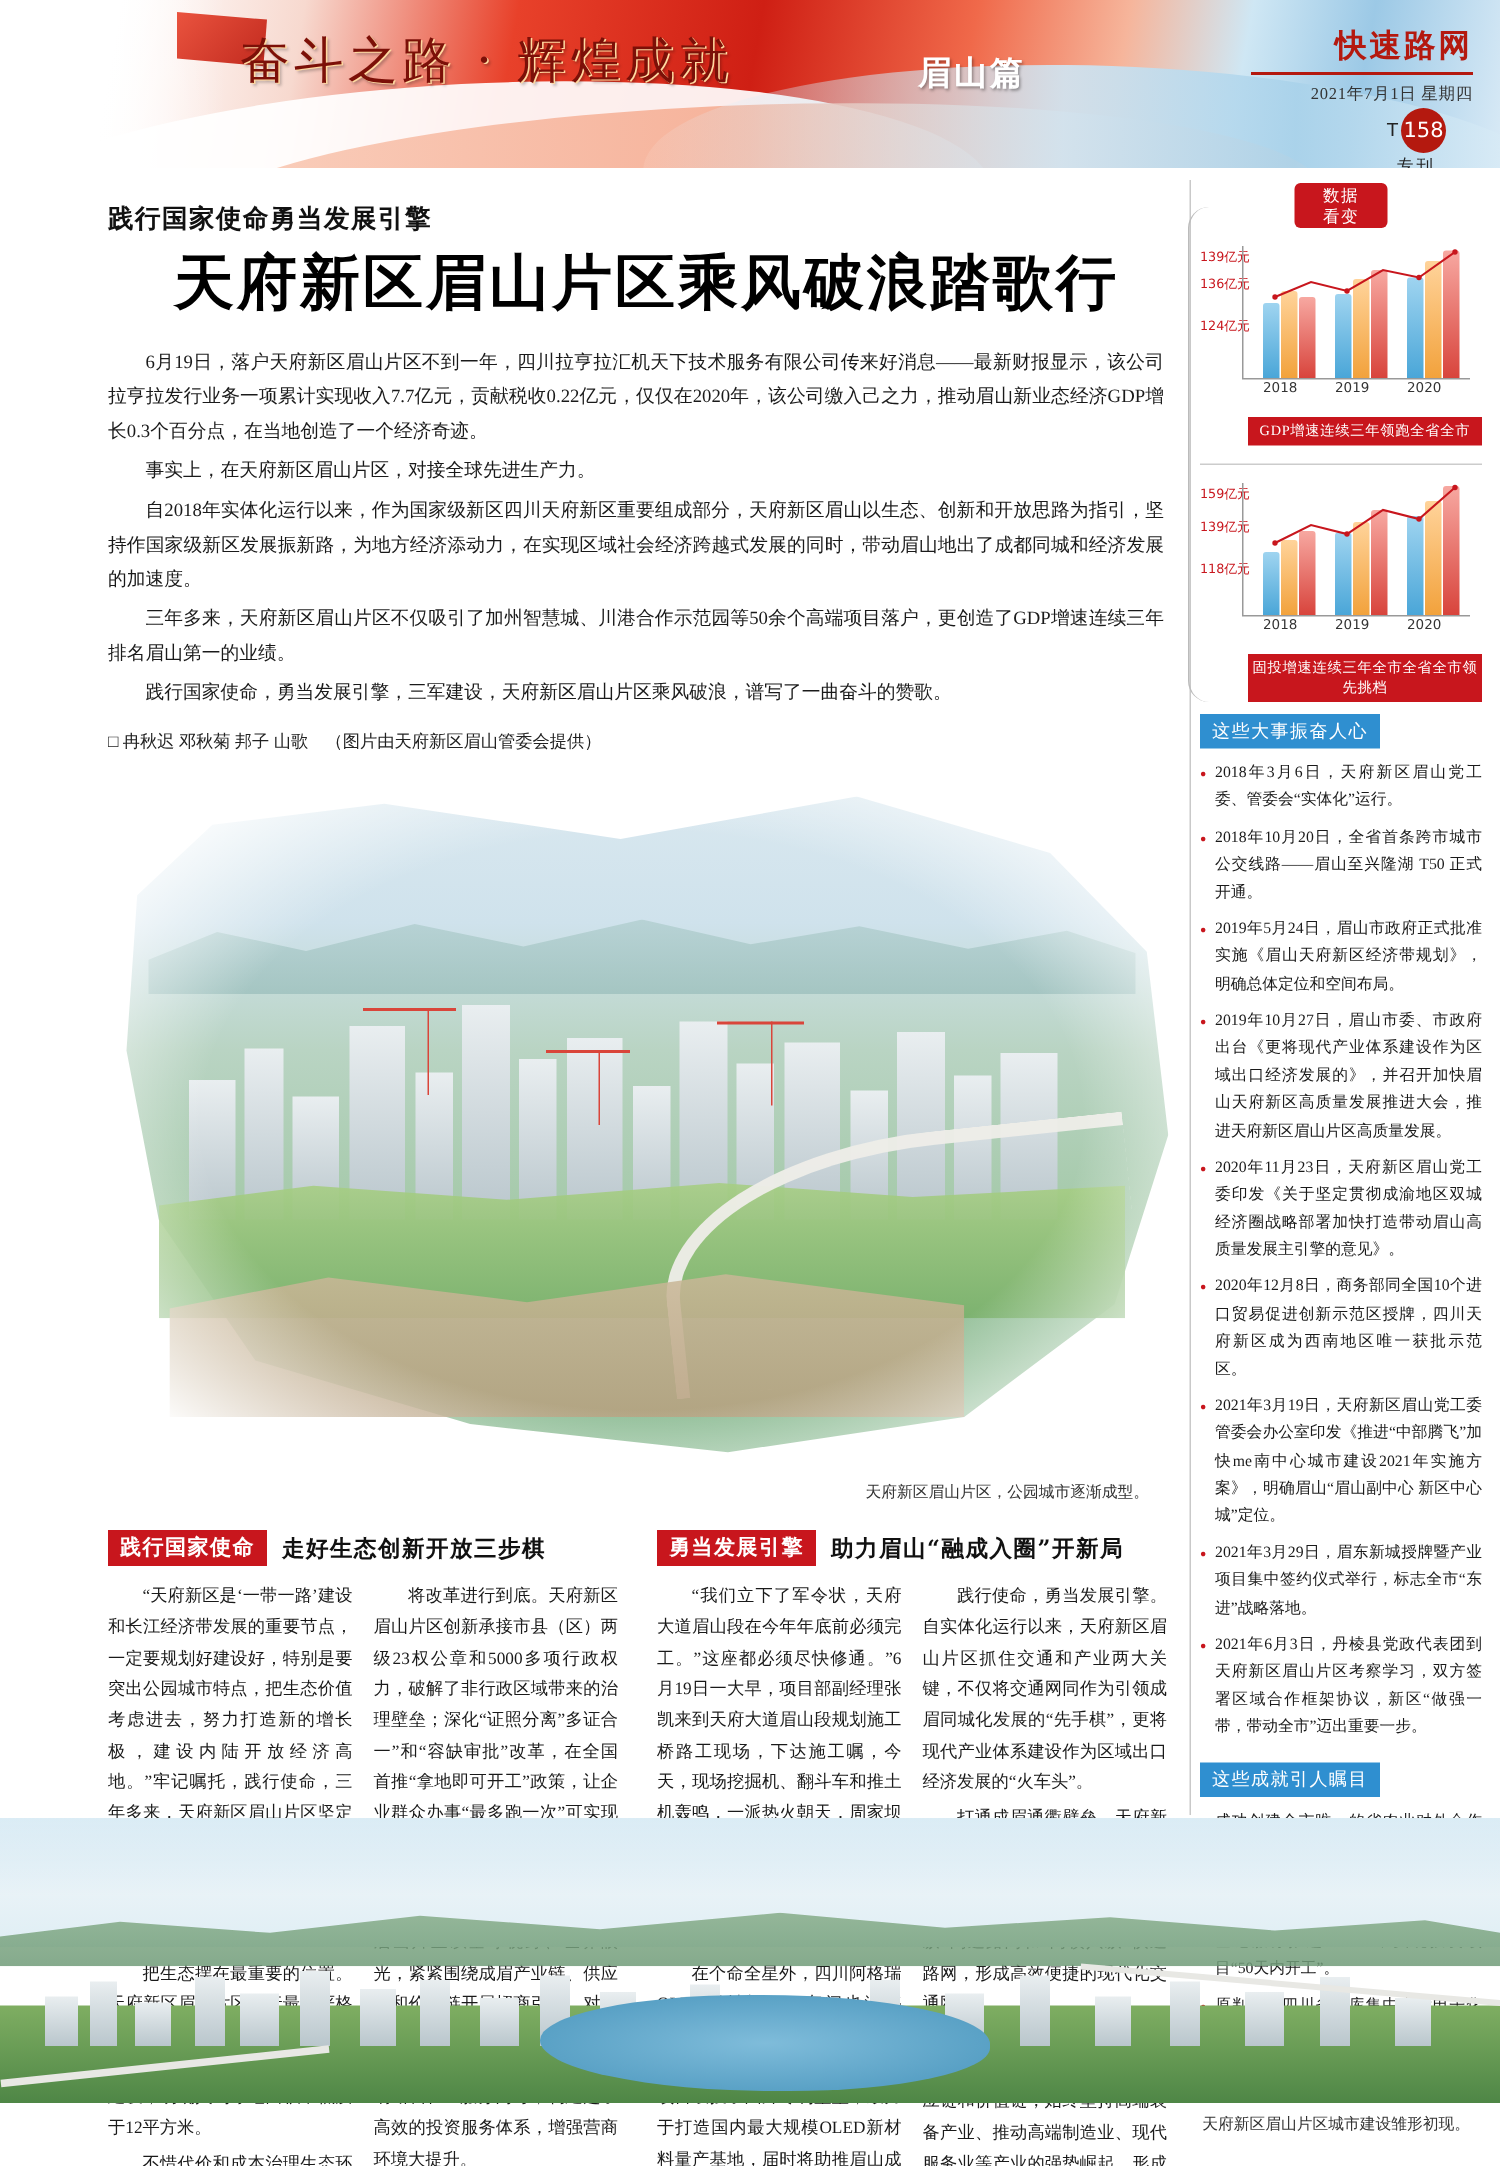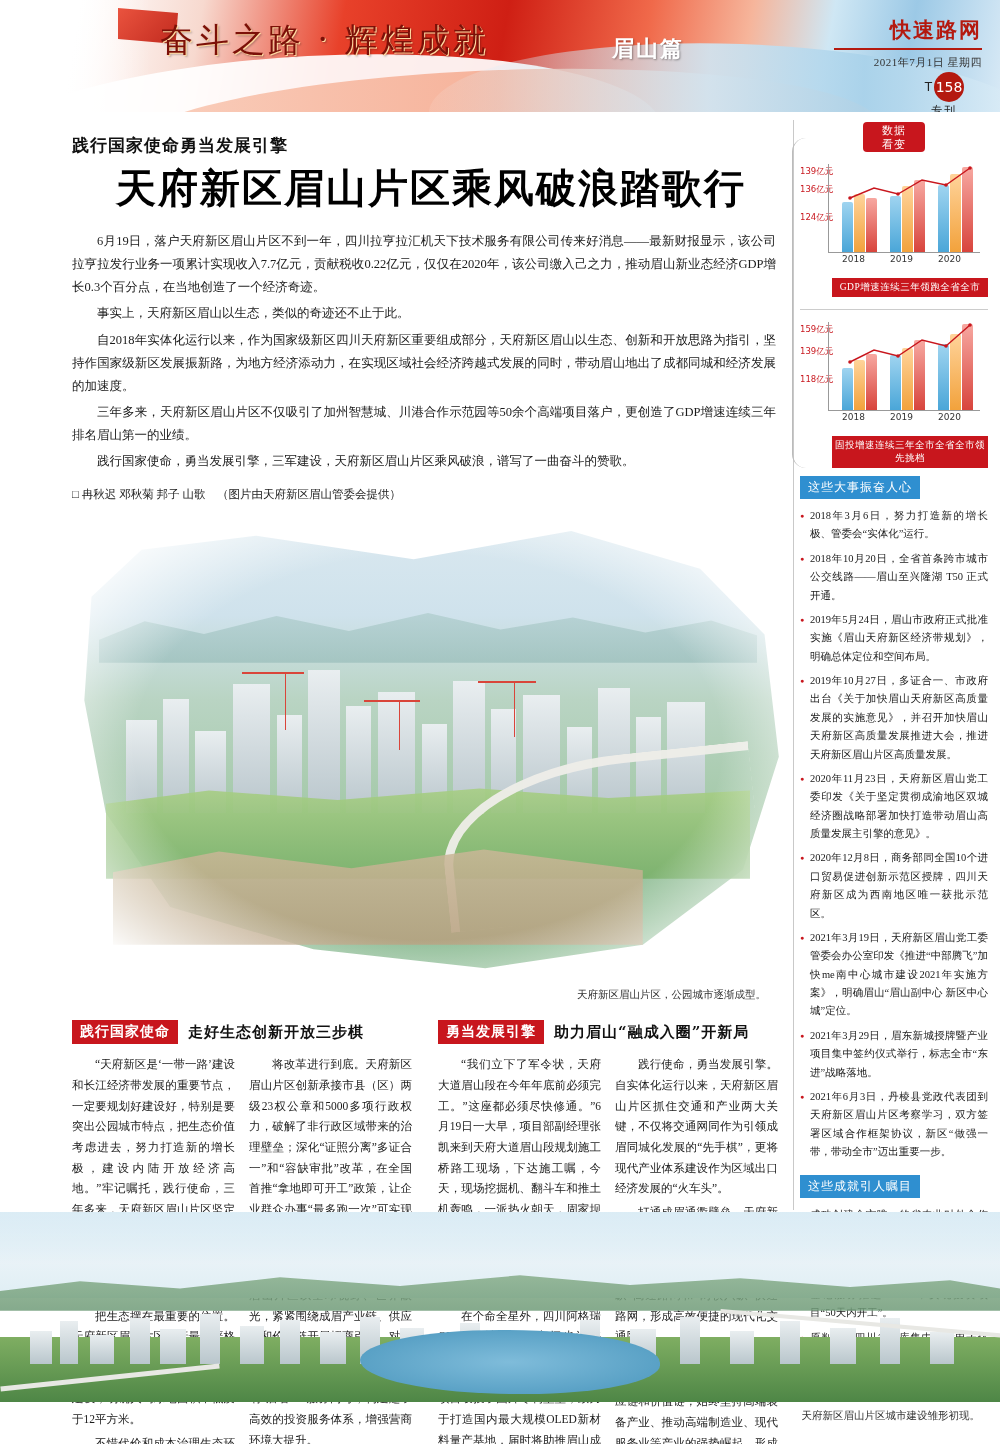--- a/index.html
+++ b/index.html
@@ -242,21 +242,21 @@
 
   <div class="vdivider"></div>
 
   <div class="left-col">
 
     <div class="kicker">践行国家使命勇当发展引擎</div>
     <div class="headline">天府新区眉山片区乘风破浪踏歌行</div>
 
     <div class="lead">
       <p>6月19日，落户天府新区眉山片区不到一年，四川拉亨拉汇机天下技术服务有限公司传来好消息——最新财报显示，该公司拉亨拉发行业务一项累计实现收入7.7亿元，贡献税收0.22亿元，仅仅在2020年，该公司缴入己之力，推动眉山新业态经济GDP增长0.3个百分点，在当地创造了一个经济奇迹。</p>
-      <p>事实上，天府新区眉山以生态，类似的奇迹还不止于此。</p>
+      <p>事实上，在天府新区眉山片区，对接全球先进生产力。</p>
       <p>自2018年实体化运行以来，作为国家级新区四川天府新区重要组成部分，天府新区眉山以生态、创新和开放思路为指引，坚持作国家级新区发展振新路，为地方经济添动力，在实现区域社会经济跨越式发展的同时，带动眉山地出了成都同城和经济发展的加速度。</p>
       <p>三年多来，天府新区眉山片区不仅吸引了加州智慧城、川港合作示范园等50余个高端项目落户，更创造了GDP增速连续三年排名眉山第一的业绩。</p>
       <p>践行国家使命，勇当发展引擎，三军建设，天府新区眉山片区乘风破浪，谱写了一曲奋斗的赞歌。</p>
     </div>
 
     <div class="byline">□ 冉秋迟  邓秋菊  邦子  山歌　（图片由天府新区眉山管委会提供）</div>
 
     <div class="photo-main">
       <div style="position:absolute;inset:0;background:linear-gradient(180deg,#dbe9f0 0%,#cfe2ec 22%,#b9d4c3 40%,#9fc6a2 70%,#8fbd97 100%);
                   clip-path:polygon(3% 18%,10% 8%,26% 5%,48% 10%,70% 4%,88% 12%,97% 26%,99% 52%,94% 76%,80% 92%,58% 97%,34% 93%,14% 84%,5% 64%,2% 40%);"></div>
@@ -432,24 +432,24 @@
           <span class="xlab" style="left:104px;">2020</span>
         </div>
       </div>
       <div class="chart-caption">固投增速连续三年全市全省全市领先挑档</div>
     </div>
 
     
     <div class="rc-section-head">这些大事振奋人心</div>
     <div class="rc-list">
       <ul>
-        <li>2018年3月6日，努力打造新的增长极、管委会“实体化”运行。</li>
+        <li>2018年3月6日，天府新区眉山党工委、管委会“实体化”运行。</li>
         <li>2018年10月20日，全省首条跨市城市公交线路——眉山至兴隆湖 T50 正式开通。</li>
         <li>2019年5月24日，眉山市政府正式批准实施《眉山天府新区经济带规划》，明确总体定位和空间布局。</li>
-        <li>2019年10月27日，多证合一、市政府出台《关于加快眉山天府新区高质量发展的实施意见》，并召开加快眉山天府新区高质量发展推进大会，推进天府新区眉山片区高质量发展。</li>
+        <li>2019年10月27日，眉山市委、市政府出台《更将现代产业体系建设作为区域出口经济发展的》，并召开加快眉山天府新区高质量发展推进大会，推进天府新区眉山片区高质量发展。</li>
         <li>2020年11月23日，天府新区眉山党工委印发《关于坚定贯彻成渝地区双城经济圈战略部署加快打造带动眉山高质量发展主引擎的意见》。</li>
         <li>2020年12月8日，商务部同全国10个进口贸易促进创新示范区授牌，四川天府新区成为西南地区唯一获批示范区。</li>
         <li>2021年3月19日，天府新区眉山党工委管委会办公室印发《推进“中部腾飞”加快me南中心城市建设2021年实施方案》，明确眉山“眉山副中心 新区中心城”定位。</li>
         <li>2021年3月29日，眉东新城授牌暨产业项目集中签约仪式举行，标志全市“东进”战略落地。</li>
         <li>2021年6月3日，丹棱县党政代表团到天府新区眉山片区考察学习，双方签署区域合作框架协议，新区“做强一带，带动全市”迈出重要一步。</li>
       </ul>
     </div>
 
     
     <div class="rc-section-head">这些成就引人瞩目</div>

